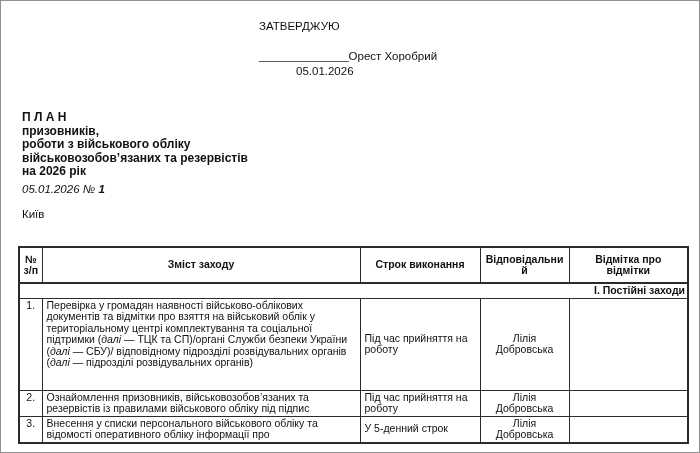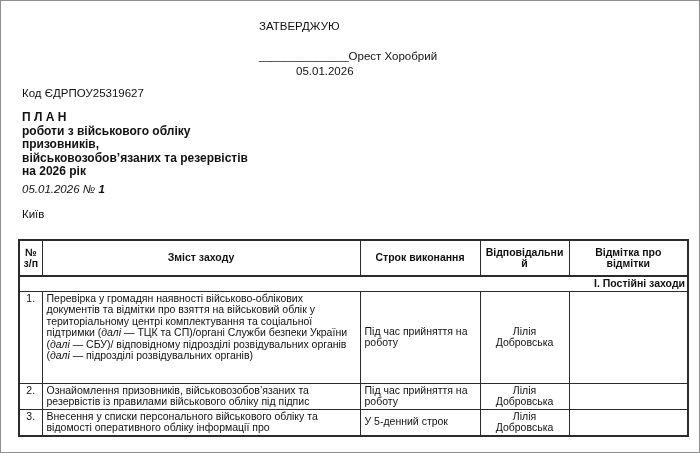--- a/index.html
+++ b/index.html
@@ -45,21 +45,21 @@
   .doc-number{
     position:absolute;left:21px;top:182px;
     font-size:11.5px;line-height:13px;font-style:italic;
   }
   .city{
     position:absolute;left:21px;top:207px;
     font-size:11.5px;line-height:13px;text-align:center;
   }
   
   .table-wrap{
-    position:absolute;left:17px;top:238px;width:564px;
+    position:absolute;left:17px;top:245px;width:564px;
   }
   table.plan{
     border-collapse:collapse;
     table-layout:fixed;
     width:669px;
     border:2px solid var(--line);
     font-size:10.5px;line-height:11.5px;
   }
   table.plan th,table.plan td{
     border:1px solid var(--line);
@@ -92,26 +92,25 @@
 
 <div class="page">
 
 
   <div class="approval">
     <div>ЗАТВЕРДЖУЮ</div>
     <div class="sig-row"><span class="sig-blank">______________</span><span>Орест Хоробрий</span></div>
     <div class="appr-date">05.01.2026</div>
   </div>
 
-  <div class="edrpou">Код ЄДРПОУ25319627</div>
 
   <div class="doc-title">
     <div>П Л А Н</div>
+    <div>призовників,</div>
     <div>роботи з військового обліку</div>
-    <div>призовників,</div>
     <div>військовозобов’язаних та резервістів</div>
     <div>на 2026 рік</div>
   </div>
 
   <div class="doc-number"><span style="font-style: italic;">05.01.2026 № </span><span style="font-style: italic; font-weight: bold;">1</span></div>
 
   <div class="city">Київ</div>
 
   <div class="table-wrap">
     <table class="plan">

